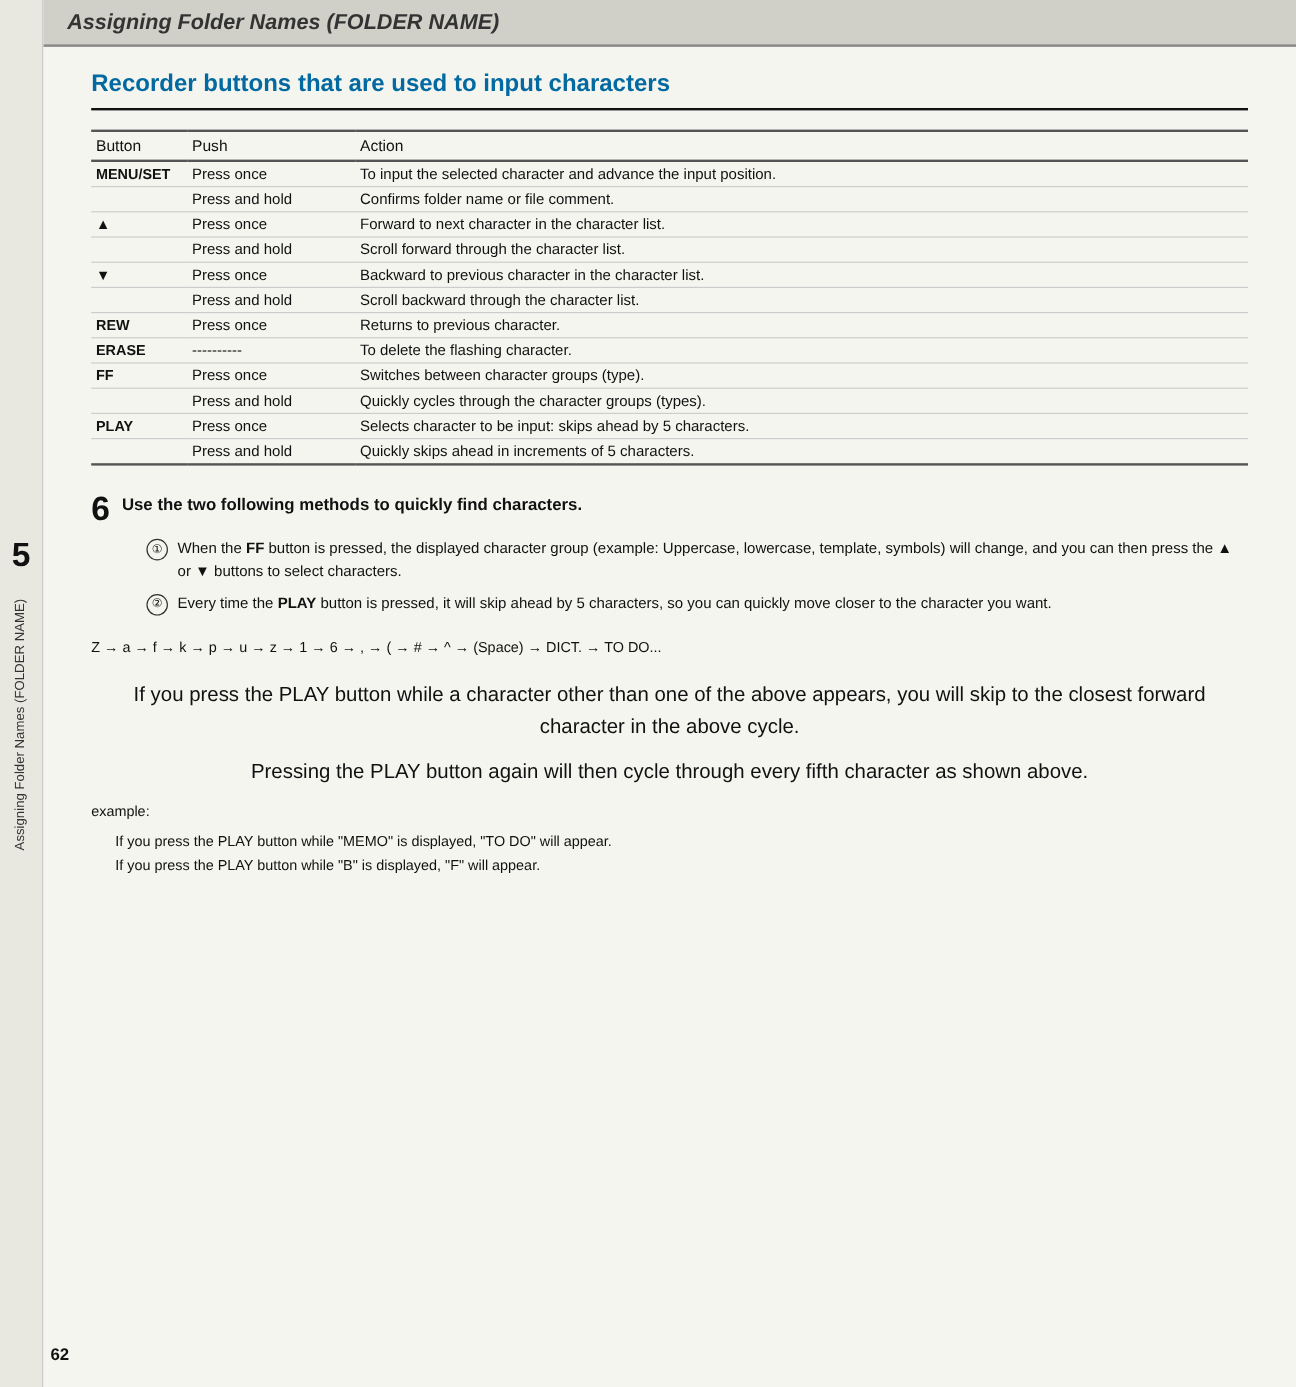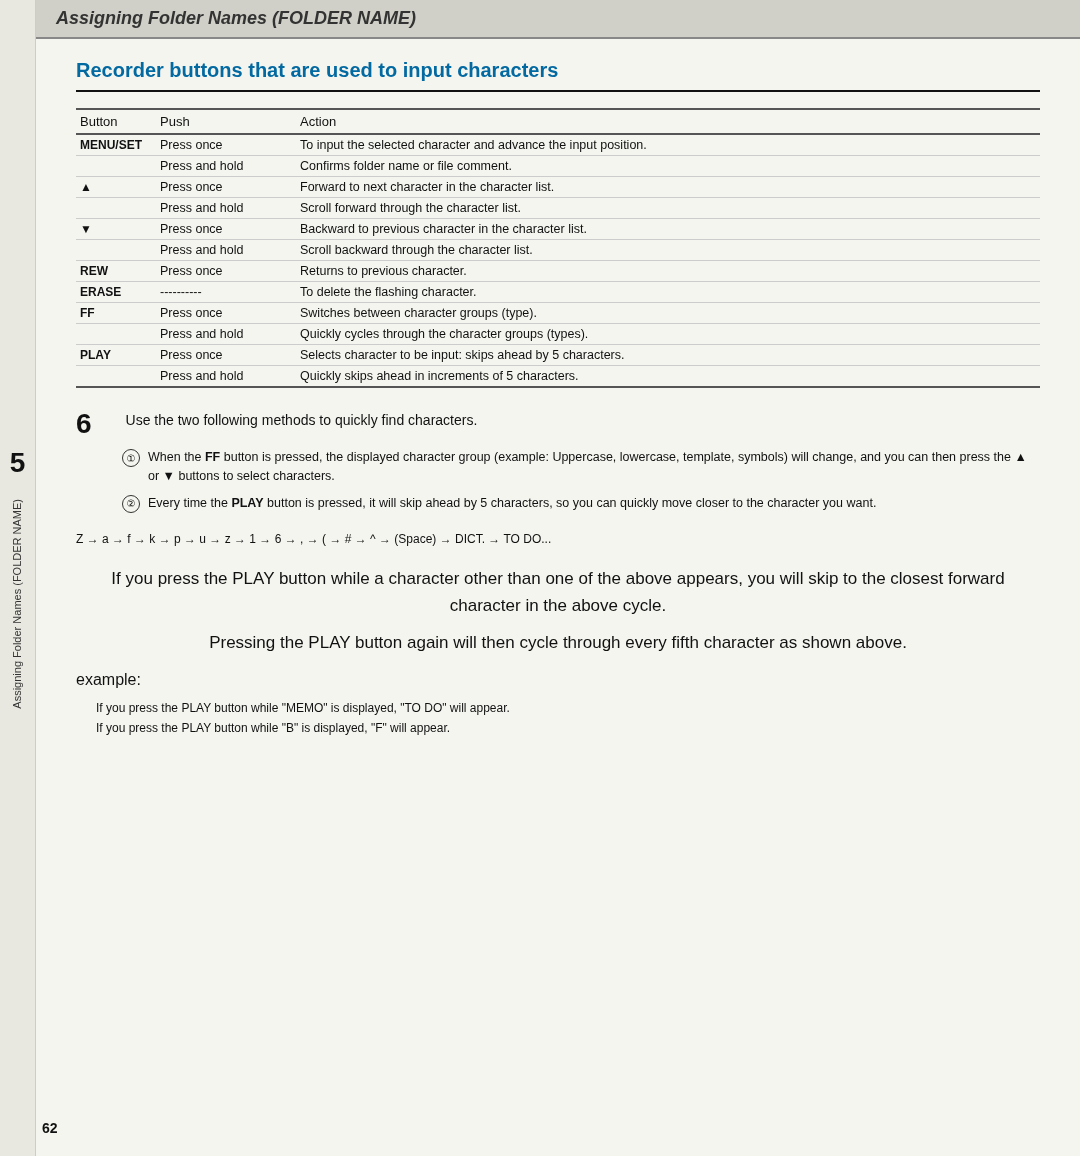--- a/index.html
+++ b/index.html
@@ -115,23 +115,22 @@
       font-size: 12px;
     }
 
     
     .step-block {
       margin-bottom: 16px;
     }
 
     .step-heading {
       font-size: 14px;
-      font-weight: normal;
+      font-weight: bold;
       margin-bottom: 8px;
-      margin-left: 24px;
     }
 
     .step-item {
       display: flex;
       align-items: flex-start;
       margin-bottom: 8px;
       font-size: 12.5px;
       line-height: 1.5;
     }
 
@@ -168,21 +167,21 @@
       text-align: center;
     }
 
     .example-block {
       margin-top: 10px;
       font-size: 12px;
       line-height: 1.7;
     }
 
     .example-label {
-      font-size: 16px;
+      font-size: 12px;
       margin-bottom: 4px;
     }
 
     .example-indent {
       padding-left: 20px;
     }
 
     
     .page-number {
       position: absolute;

